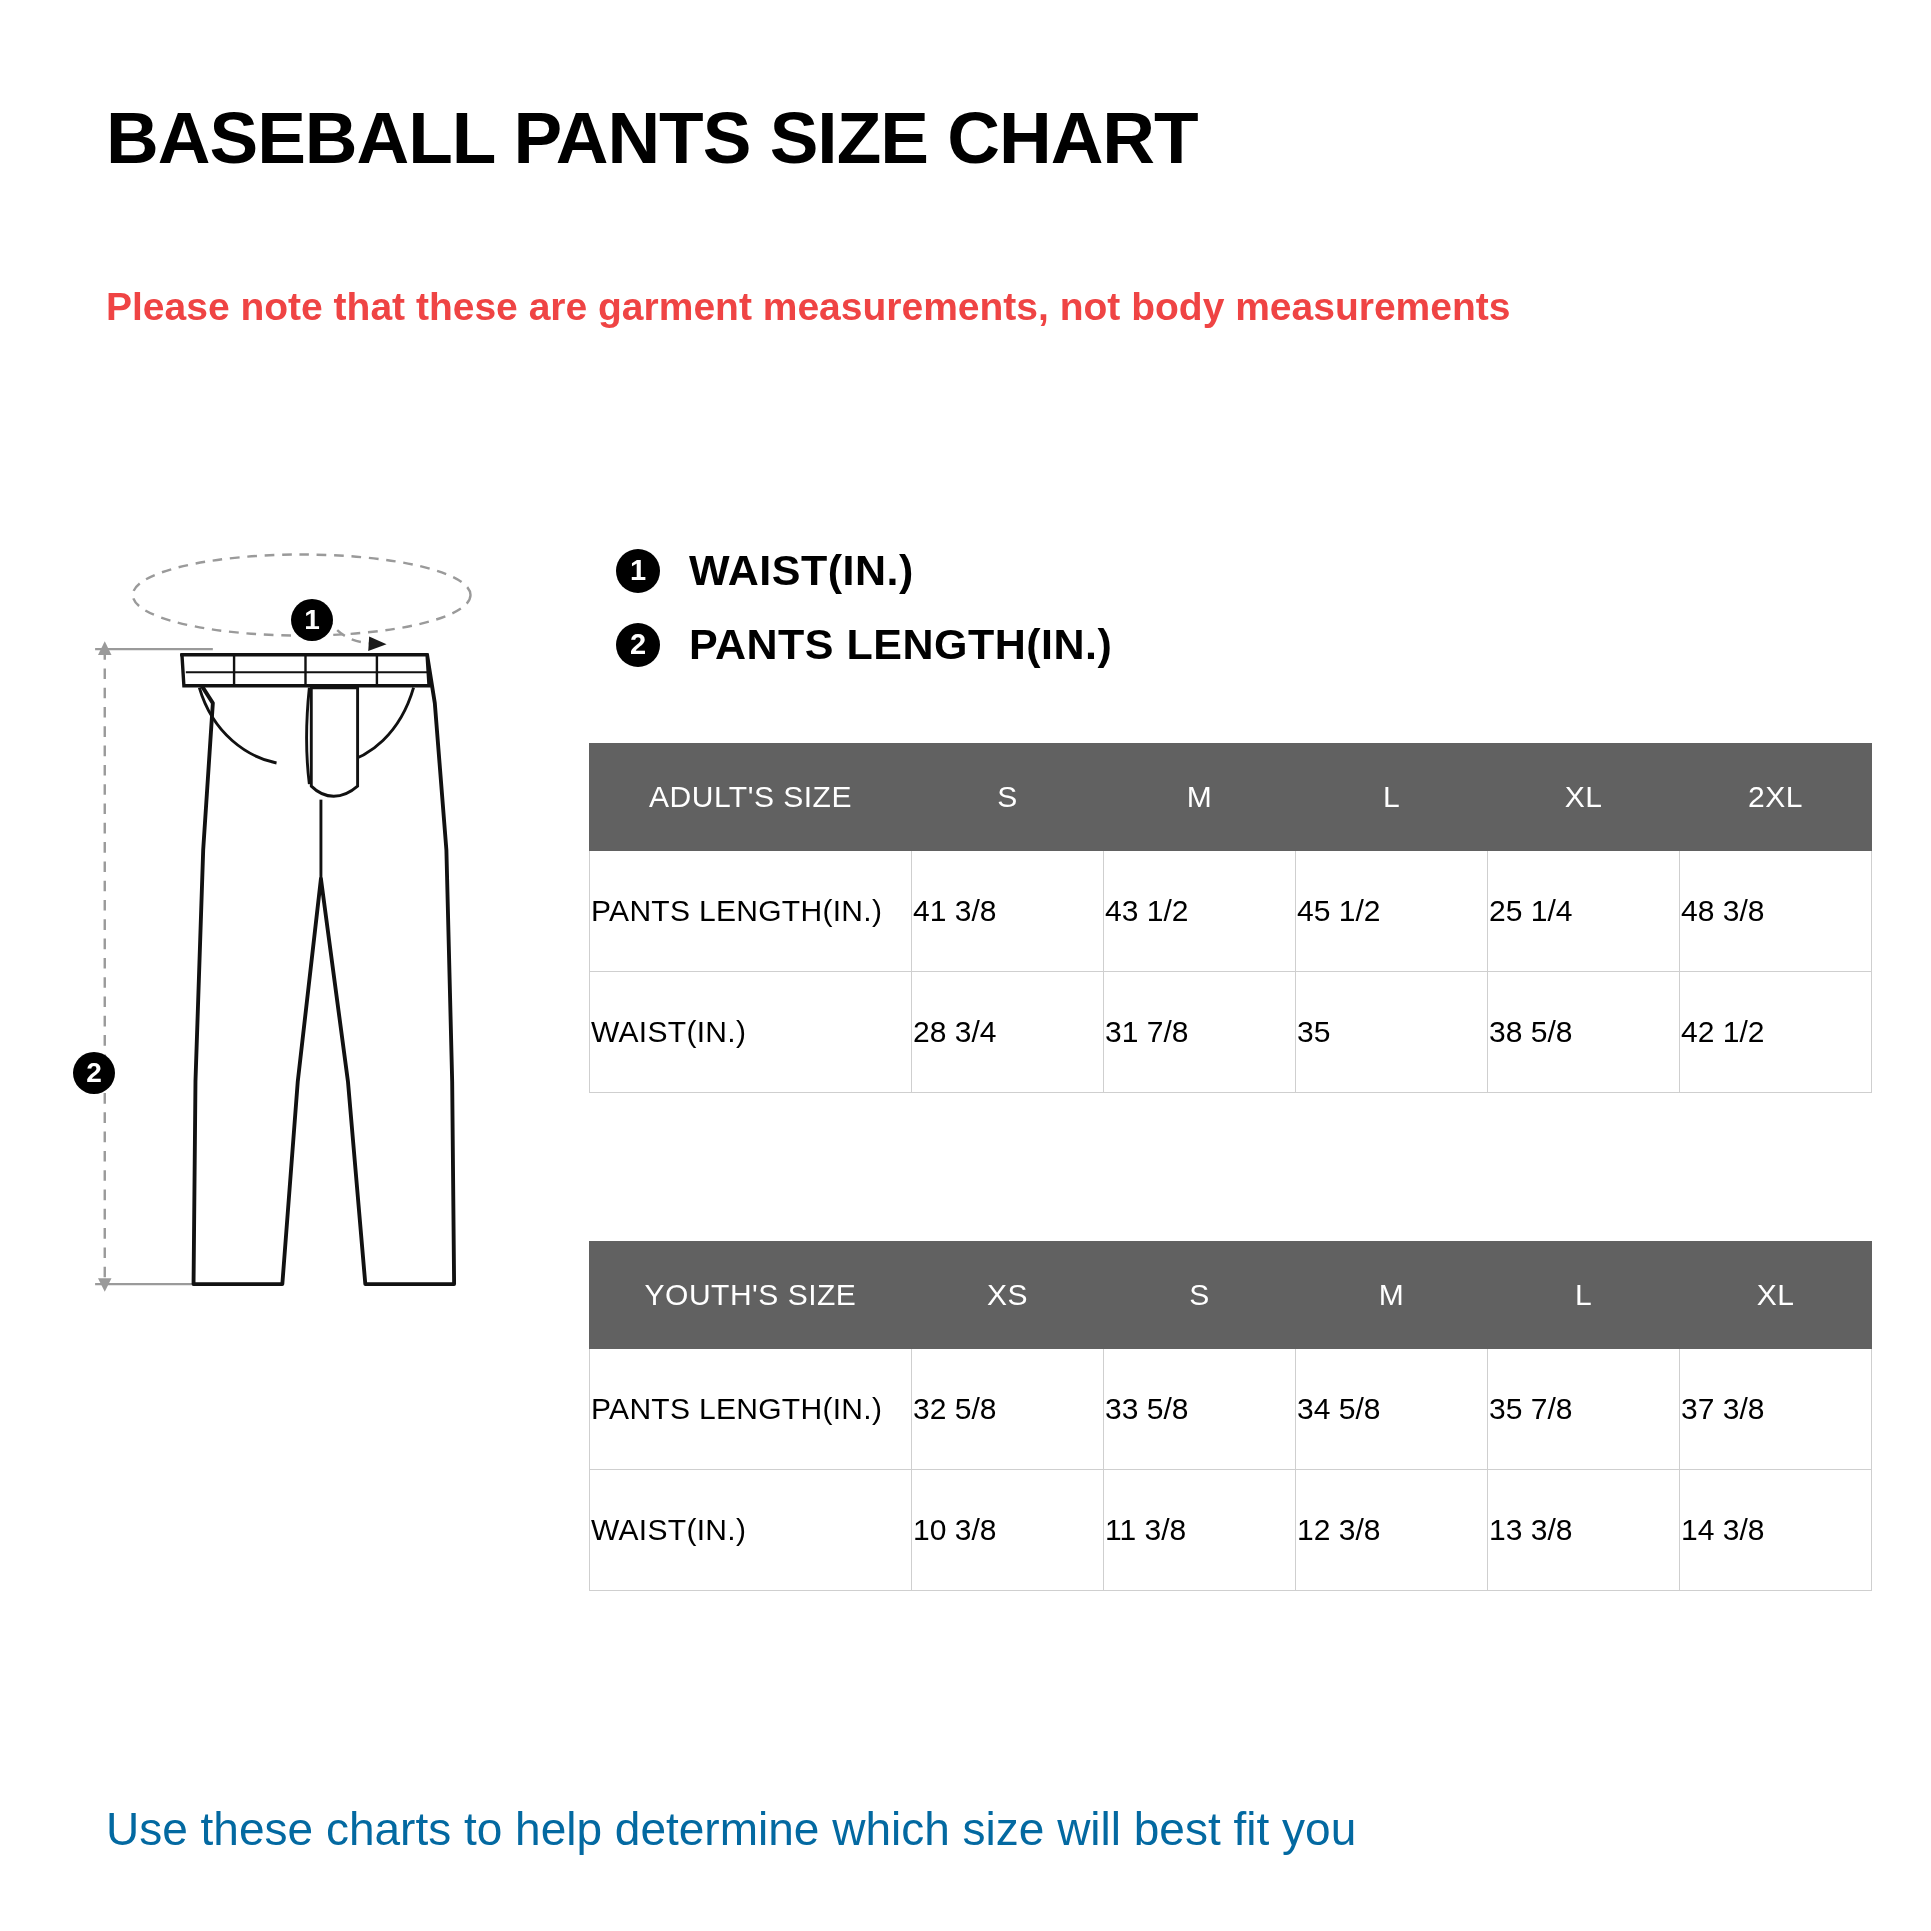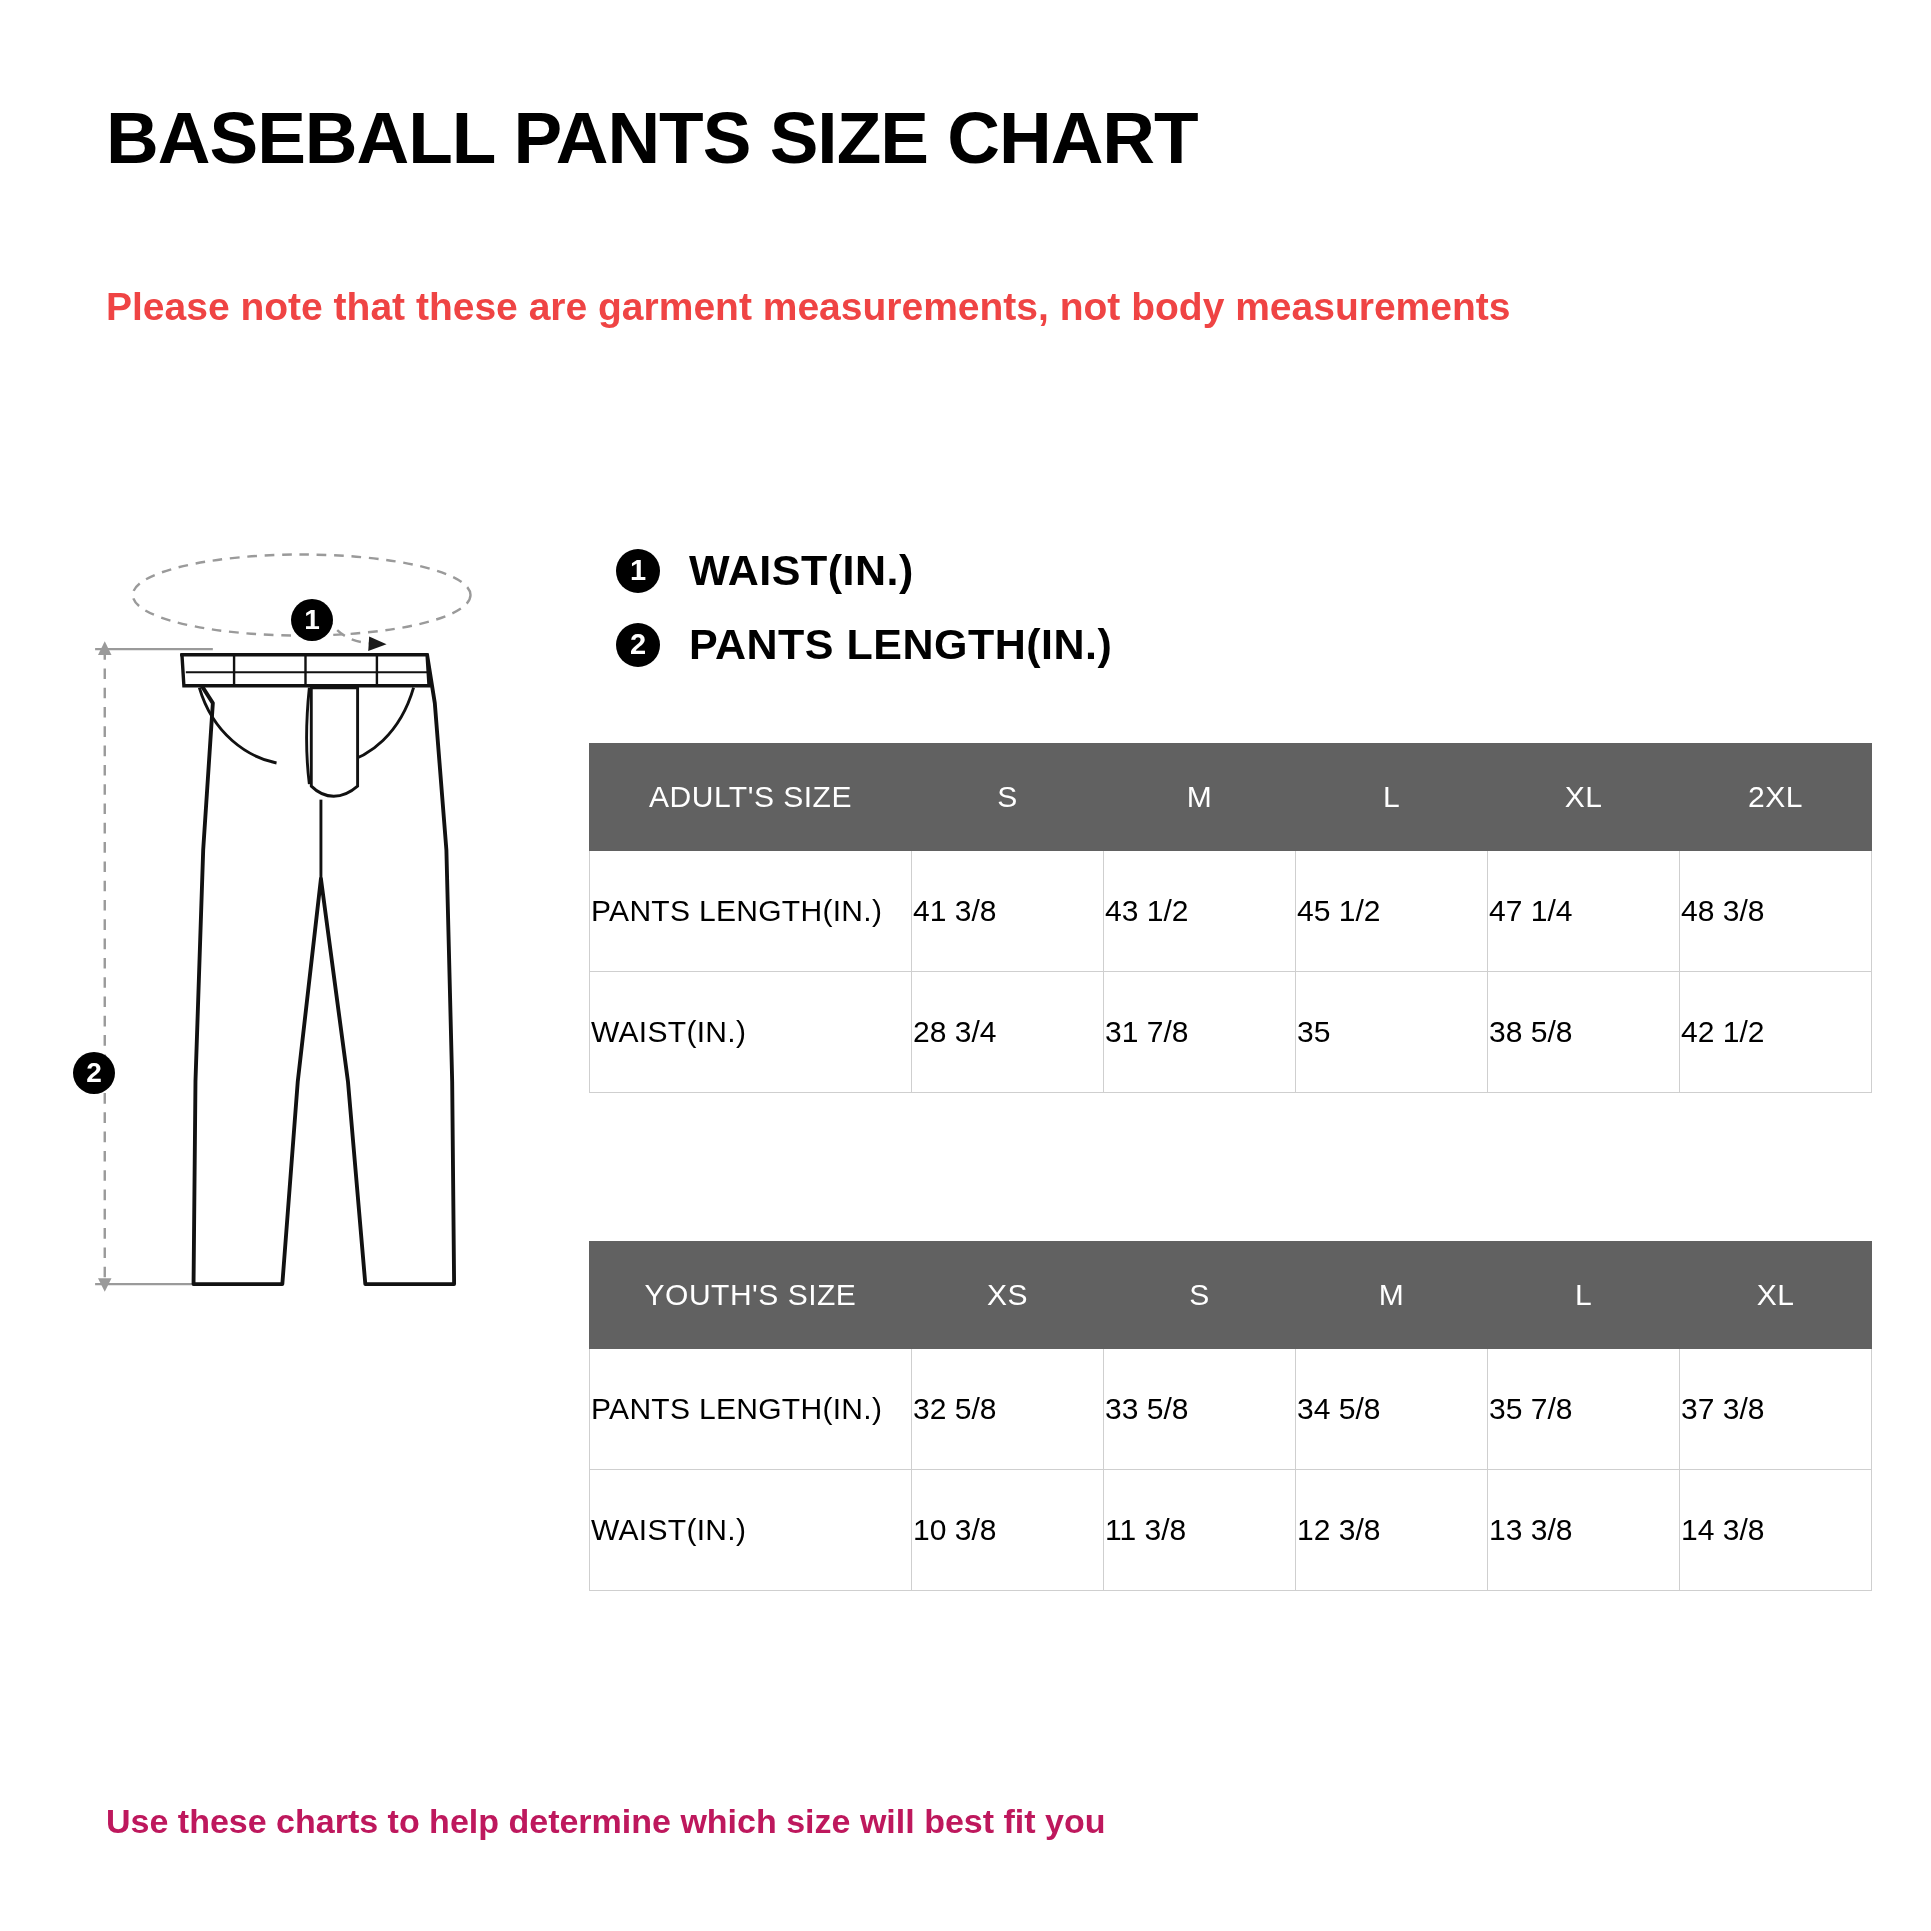--- a/index.html
+++ b/index.html
@@ -139,23 +139,23 @@
     letter-spacing: 0.3px;
   }
   .col-head { width: 319px; }
   .col-val  { width: 189px; }
 
   
   .footer {
     position: absolute;
     left: 106px;
     top: 1802px;
-    font-size: 34px;
-    font-weight: bold;
-    color: #be185d;
+    font-size: 46px;
+    font-weight: normal;
+    color: #0369a1;
     white-space: nowrap;
   }
 </style>
 </head>
 <body>
 
 <div class="page">
 
   <div class="title">BASEBALL PANTS SIZE CHART</div>
 
@@ -219,21 +219,21 @@
         <th class="col-val">XL</th>
         <th class="col-val">2XL</th>
       </tr>
     </thead>
     <tbody>
       <tr>
         <td class="rowhead">PANTS LENGTH(IN.)</td>
         <td>41 3/8</td>
         <td>43 1/2</td>
         <td>45 1/2</td>
-        <td>47 1/4</td>
+        <td>25 1/4</td>
         <td>48 3/8</td>
       </tr>
       <tr>
         <td class="rowhead">WAIST(IN.)</td>
         <td>28 3/4</td>
         <td>31 7/8</td>
         <td>35</td>
         <td>38 5/8</td>
         <td>42 1/2</td>
       </tr>

